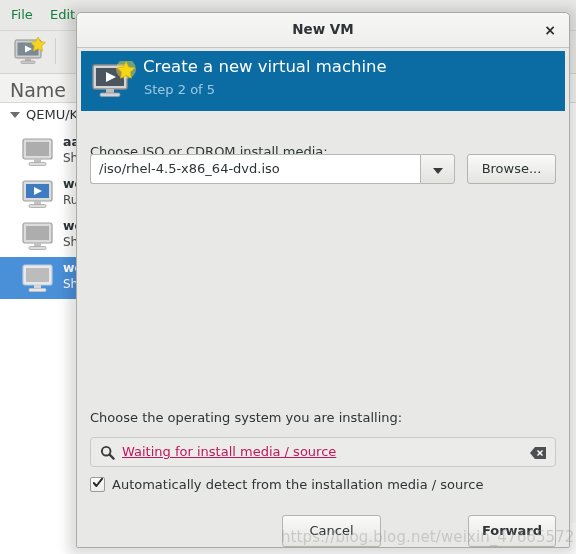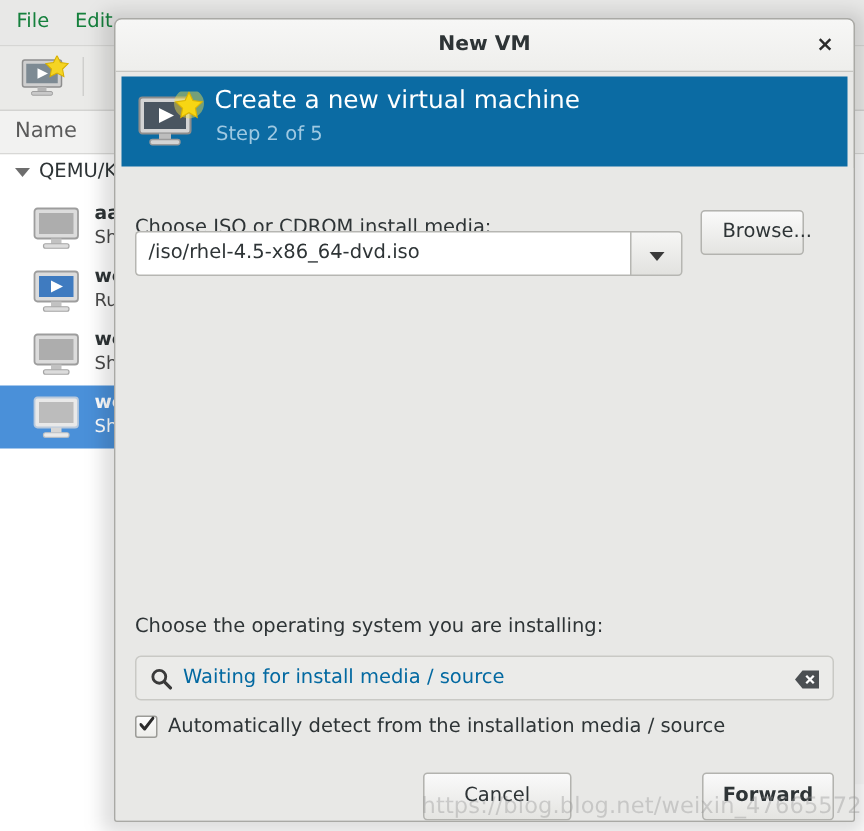--- a/index.html
+++ b/index.html
@@ -67,21 +67,21 @@
   .vmm-colhead {
     position: absolute;
     left: 0; top: 74px;
     width: 576px; height: 28px;
     background: #f2f2f1;
     border-bottom: 1px solid #d8d8d6;
   }
   .vmm-colhead span {
     position: absolute;
     left: 10px; top: 5px;
-    font-size: 14px;
+    font-size: 19px;
     color: #5a5a5a;
   }
 
   .vmm-tree {
     position: absolute;
     left: 0; top: 103px;
     width: 576px; height: 420px;
     background: #ffffff;
   }
   .tree-group {
@@ -268,22 +268,22 @@
   .iso-drop-arrow {
     position: absolute;
     left: 12px; top: 13px;
     width: 0; height: 0;
     border-left: 5px solid transparent;
     border-right: 5px solid transparent;
     border-top: 6px solid #3a3a3a;
   }
   .browse-btn {
     position: absolute;
-    left: 390px; top: 28px;
-    width: 69px; height: 30px;
+    left: 390px; top: 42px;
+    width: 89px; height: 30px;
     background: linear-gradient(#fafafa, #e4e4e1);
     border: 1px solid #b3b3af;
     border-radius: 3px;
     box-sizing: border-box;
     cursor: pointer;
   }
   .browse-btn span {
     position: absolute;
     left: 0; top: 6px;
     width: 87px;
@@ -303,22 +303,23 @@
   }
   .os-search-icon {
     position: absolute;
     left: 9px; top: 7px;
     width: 15px; height: 15px;
   }
   .os-search-ph {
     position: absolute;
     left: 31px; top: 6px;
     font-size: 13px;
-    color: #0369a1;
-    white-space: nowrap;
+    color: #be185d;
+    white-space: nowrap;
+    text-decoration: underline;
   }
   .os-clear {
     position: absolute;
     right: 8px; top: 8px;
     width: 17px; height: 14px;
     cursor: pointer;
   }
 
   .autodetect-row {
     position: absolute;

